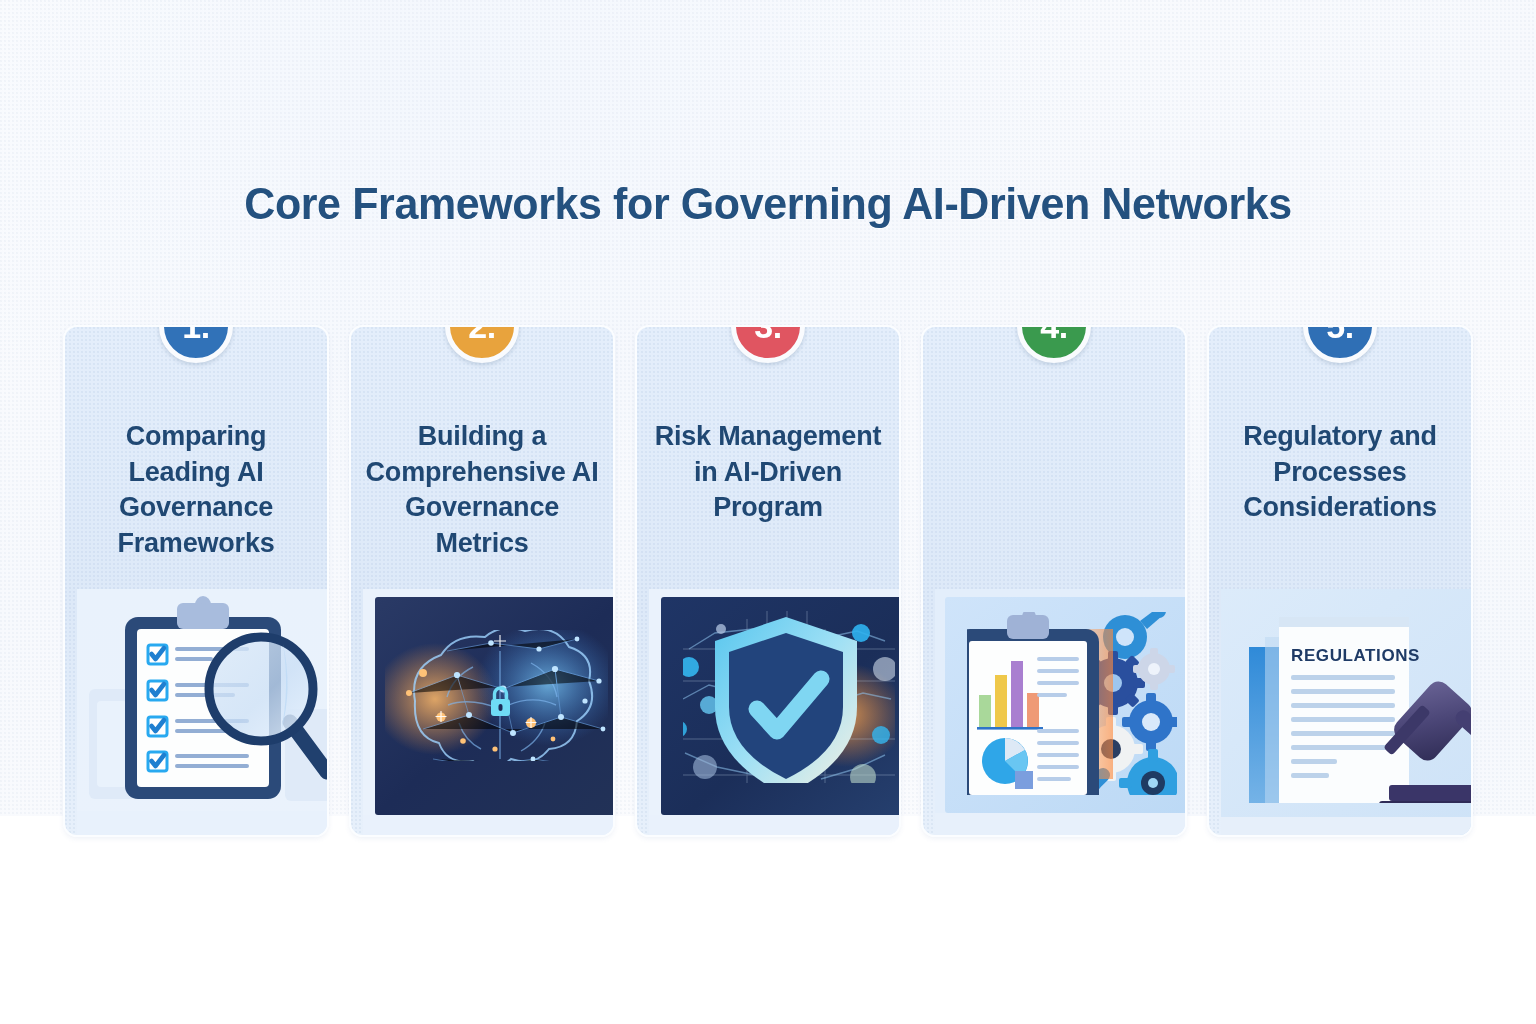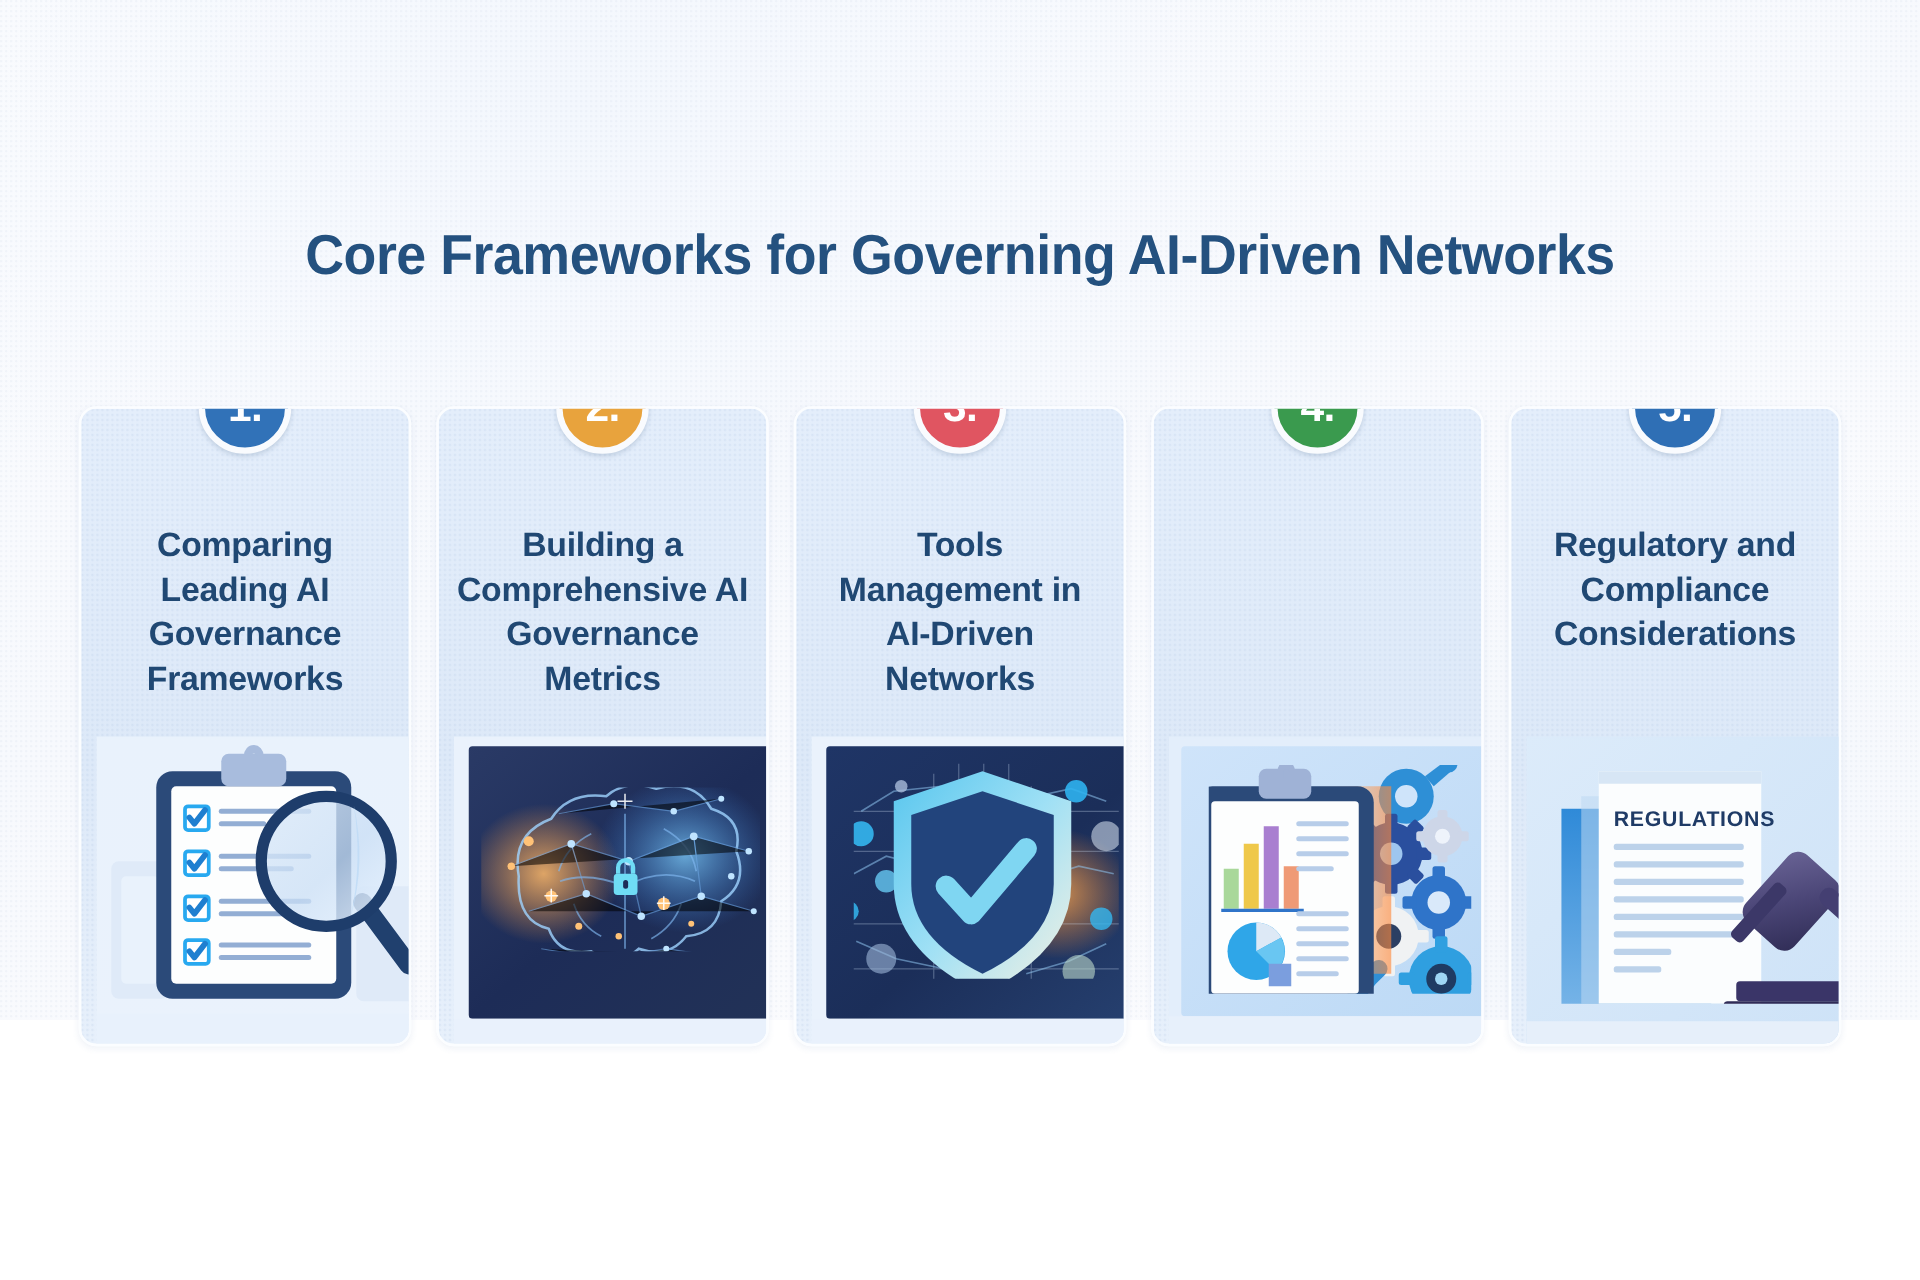--- a/index.html
+++ b/index.html
@@ -263,21 +263,21 @@
               <rect x="135.5" y="115" width="4" height="7" rx="2" fill="#1d2c57"></rect>
             </g>
           </g>
           <rect x="0" y="226" width="274" height="20" fill="#e9f1fc"></rect>
         </svg>
       </div>
     </div>
 
     <div class="card">
       <div class="badge" style="background:#e05561;">3.</div>
-      <div class="card-heading">Tools Management in AI-Driven Networks</div>
+      <div class="card-heading">Risk Management in AI-Driven Program</div>
       <div class="art">
         <svg width="274" height="246" viewBox="0 0 274 246">
           <defs>
             <linearGradient id="c3panel" x1="0" y1="0" x2="1" y2="1">
               <stop offset="0" stop-color="#1f3566"></stop>
               <stop offset="0.55" stop-color="#1b2e59"></stop>
               <stop offset="1" stop-color="#26406f"></stop>
             </linearGradient>
             <linearGradient id="shield3" x1="0" y1="0" x2="1" y2="1">
               <stop offset="0" stop-color="#58c6ee"></stop>
@@ -439,21 +439,21 @@
               <rect x="102" y="188" width="34" height="4" rx="2"></rect>
             </g>
           </g>
           <rect x="0" y="224" width="274" height="22" fill="#e7f0fb"></rect>
         </svg>
       </div>
     </div>
 
     <div class="card">
       <div class="badge" style="background:#2f6fb5;">5.</div>
-      <div class="card-heading">Regulatory and Compliance Considerations</div>
+      <div class="card-heading">Regulatory and Processes Considerations</div>
       <div class="art">
         <svg width="274" height="246" viewBox="0 0 274 246">
           <defs>
             <linearGradient id="c5bg" x1="0" y1="0" x2="1" y2="1">
               <stop offset="0" stop-color="#dcebfa"></stop>
               <stop offset="1" stop-color="#cde2f7"></stop>
             </linearGradient>
             <linearGradient id="gavel5" x1="0" y1="0" x2="1" y2="1">
               <stop offset="0" stop-color="#6a6496"></stop>
               <stop offset="0.5" stop-color="#4b4677"></stop>

